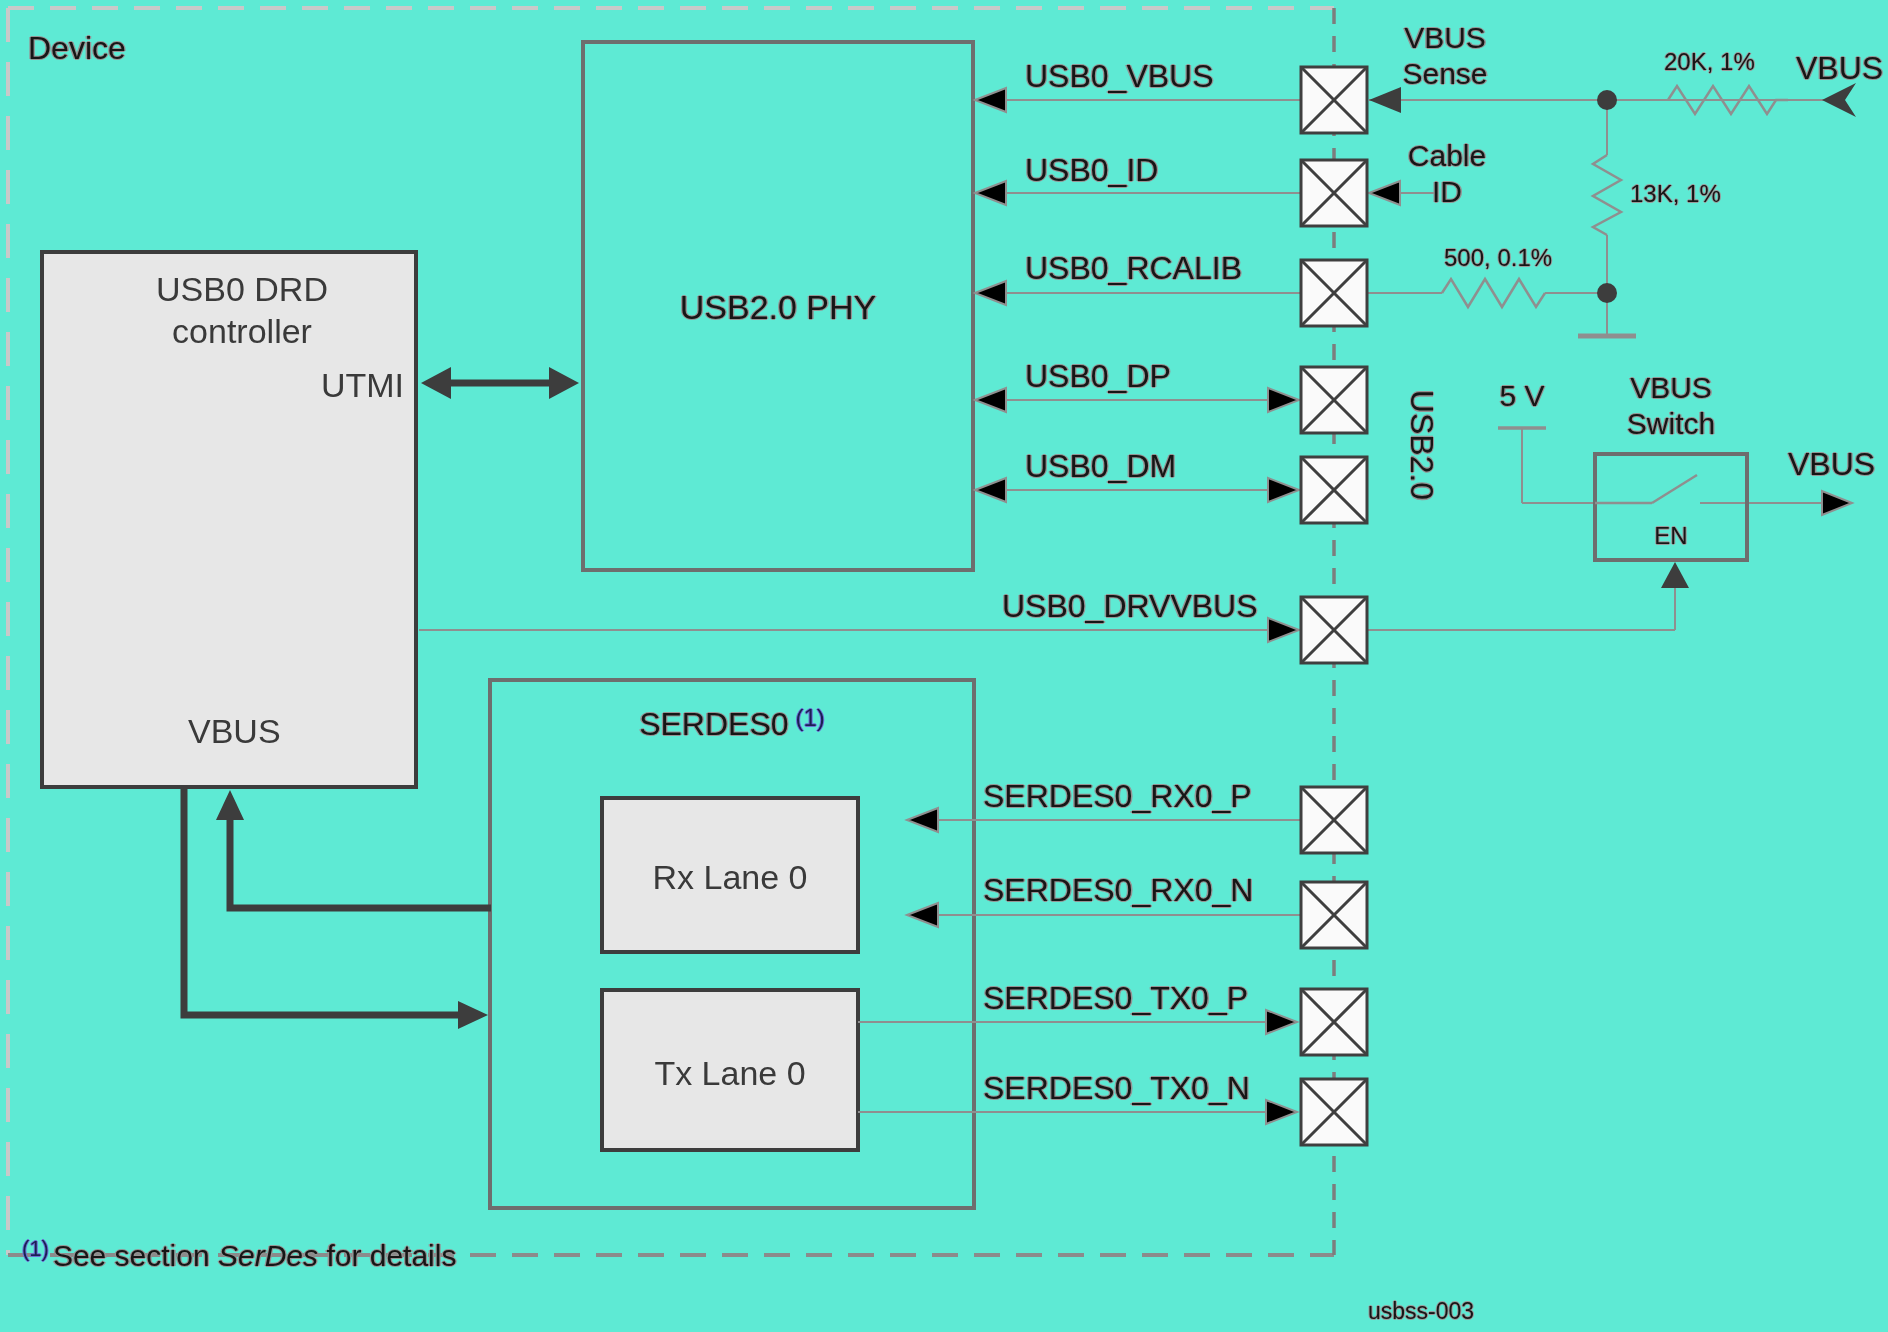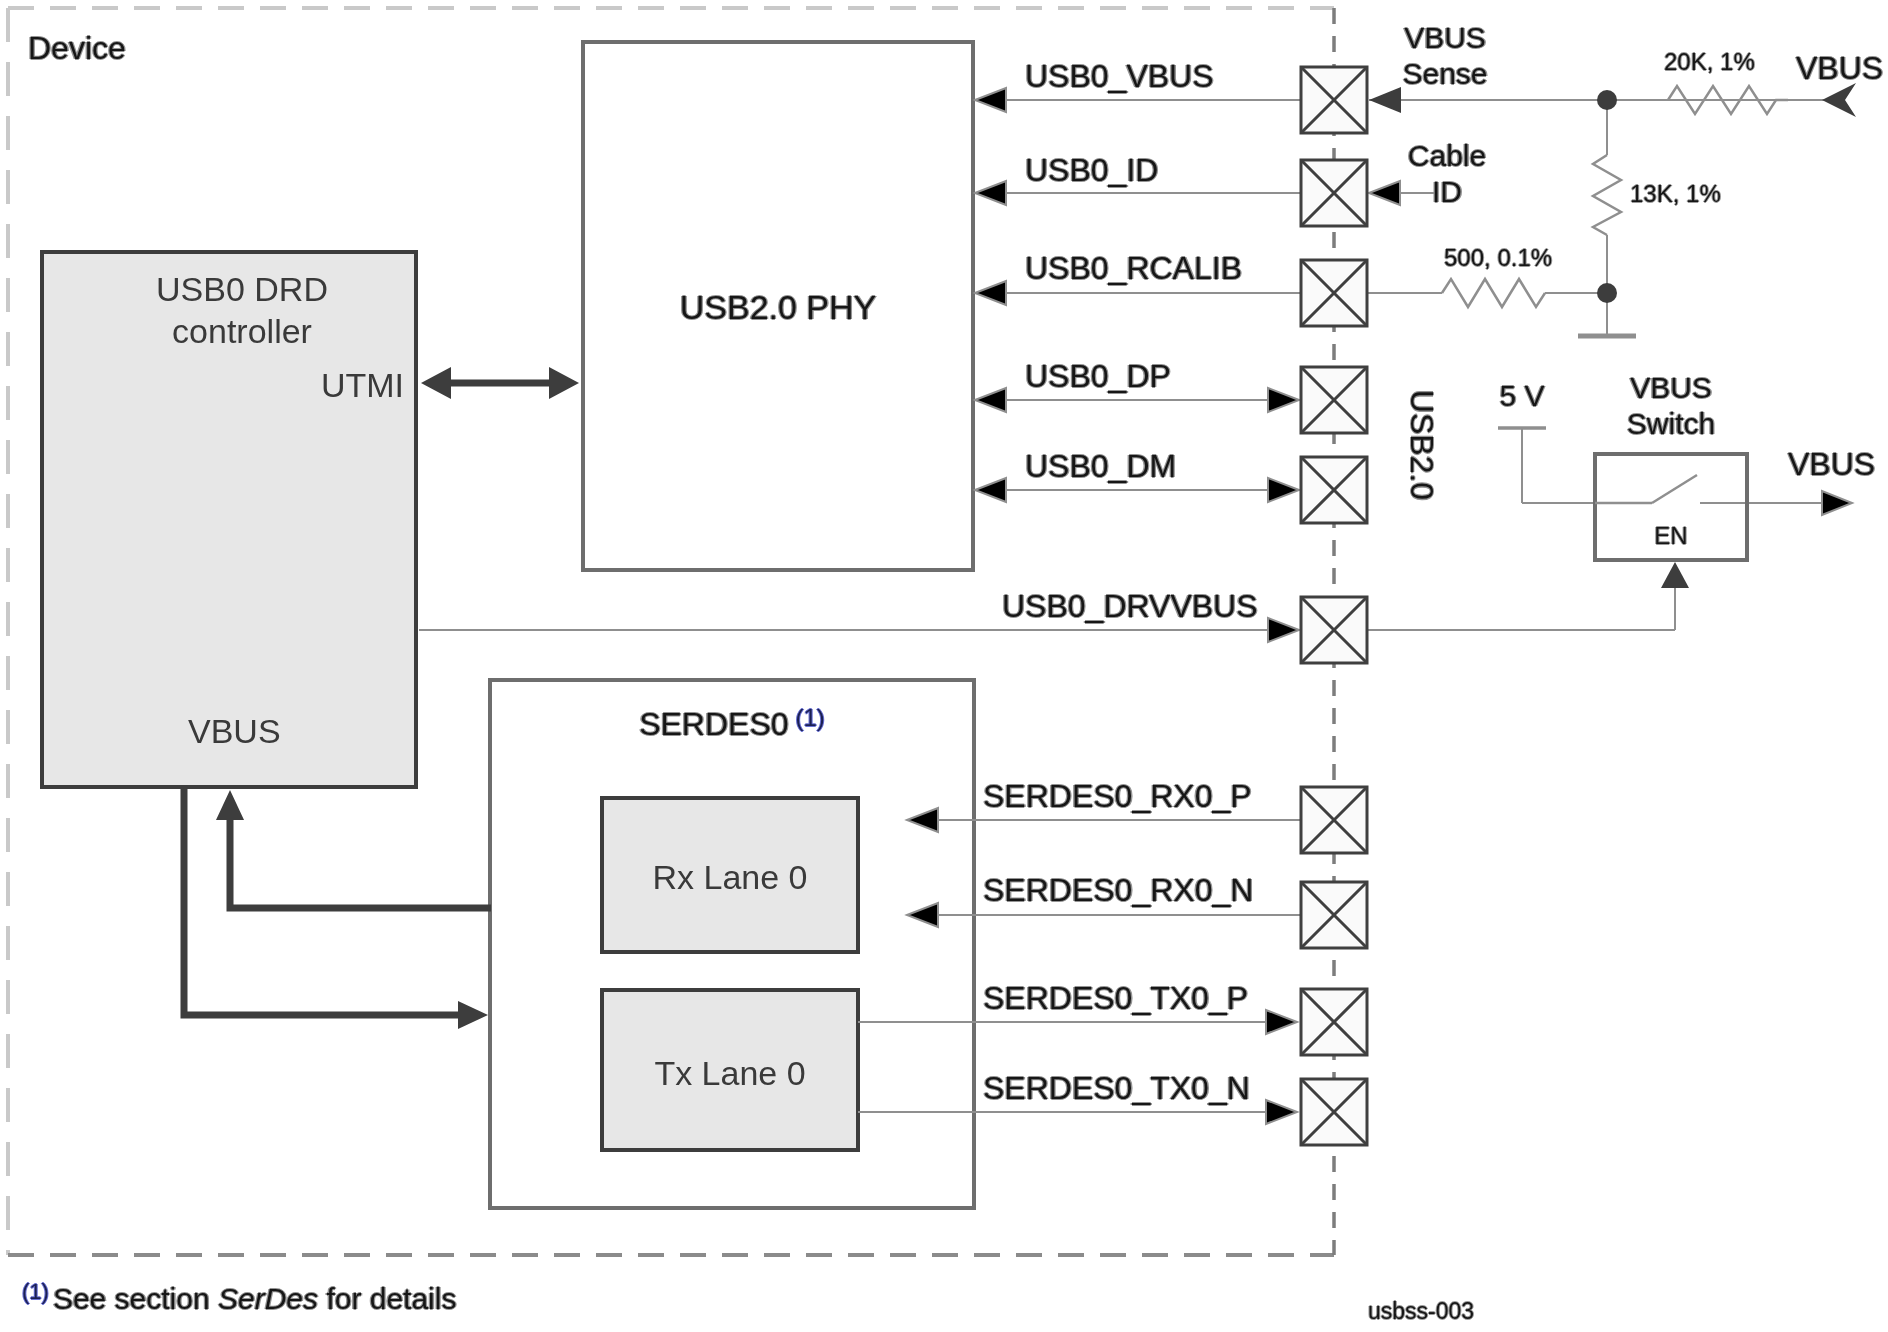--- a/index.html
+++ b/index.html
@@ -1,16 +1,16 @@
 <!DOCTYPE html>
 <html><head>
 <meta charset="utf-8">
 <style>
   html,body{margin:0;padding:0;background:#000;}
-  #stage{position:relative;width:1888px;height:1332px;background:#ffffff;overflow:hidden;
+  #stage{position:relative;width:1888px;height:1332px;background:#5eead4;overflow:hidden;
          font-family:"Liberation Sans","DejaVu Sans",sans-serif;}
   #wires{position:absolute;left:0;top:0;}
   .txt{position:absolute;white-space:nowrap;}
   
   .ot{color:#161616;
       text-shadow:-1.3px 0 0 #949494,1.3px 0 0 #949494,0 -1.3px 0 #949494,0 1.3px 0 #949494;}
   .ot-sm{color:#161616;
       text-shadow:-1px 0 0 #9a9a9a,1px 0 0 #9a9a9a,0 -1px 0 #9a9a9a,0 1px 0 #9a9a9a;}
   .ot-blue{color:#1b2052;
       text-shadow:-1px 0 0 #6a71d4,1px 0 0 #6a71d4,0 -1px 0 #6a71d4,0 1px 0 #6a71d4;}
@@ -246,18 +246,18 @@
   <div class="txt ot fs32 ctr rot90" style="left:1352px;top:425px;width:140px;height:40px;">USB2.0</div>
 
   <div class="txt ot fs30 ctr" style="left:1488px;top:378px;width:68px;">5 V</div>
   <div class="txt ot fs30 ctr" style="left:1593px;top:370px;width:156px;">
     <div>VBUS</div>
     <div>Switch</div>
   </div>
   <div class="txt ot-sm fs27 ctr" style="left:1595px;top:520px;width:152px;">EN</div>
   <div class="txt ot fs32" style="left:1788px;top:444px;">VBUS</div>
 
-  <div class="txt" style="left:22px;top:1238px;margin-top:43px;">
+  <div class="txt" style="left:22px;top:1238px;">
     <span class="ot-blue sup-sm">(1)</span><span class="ot fs30">See section </span><span class="ot fs30 ital">SerDes</span><span class="ot fs30"> for details</span>
   </div>
   <div class="txt ot-sm fs23" style="left:1368px;top:1298px;">usbss-003</div>
 
 </div>
 
 </body></html>

